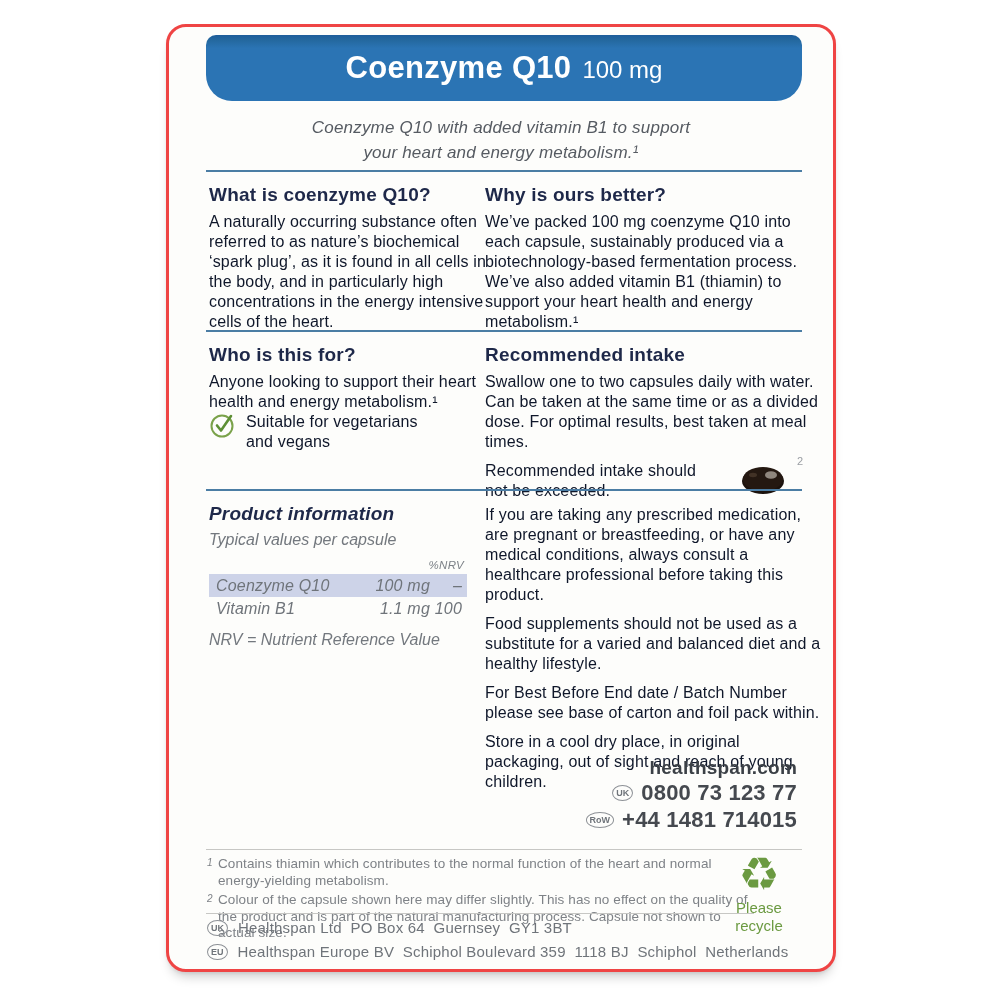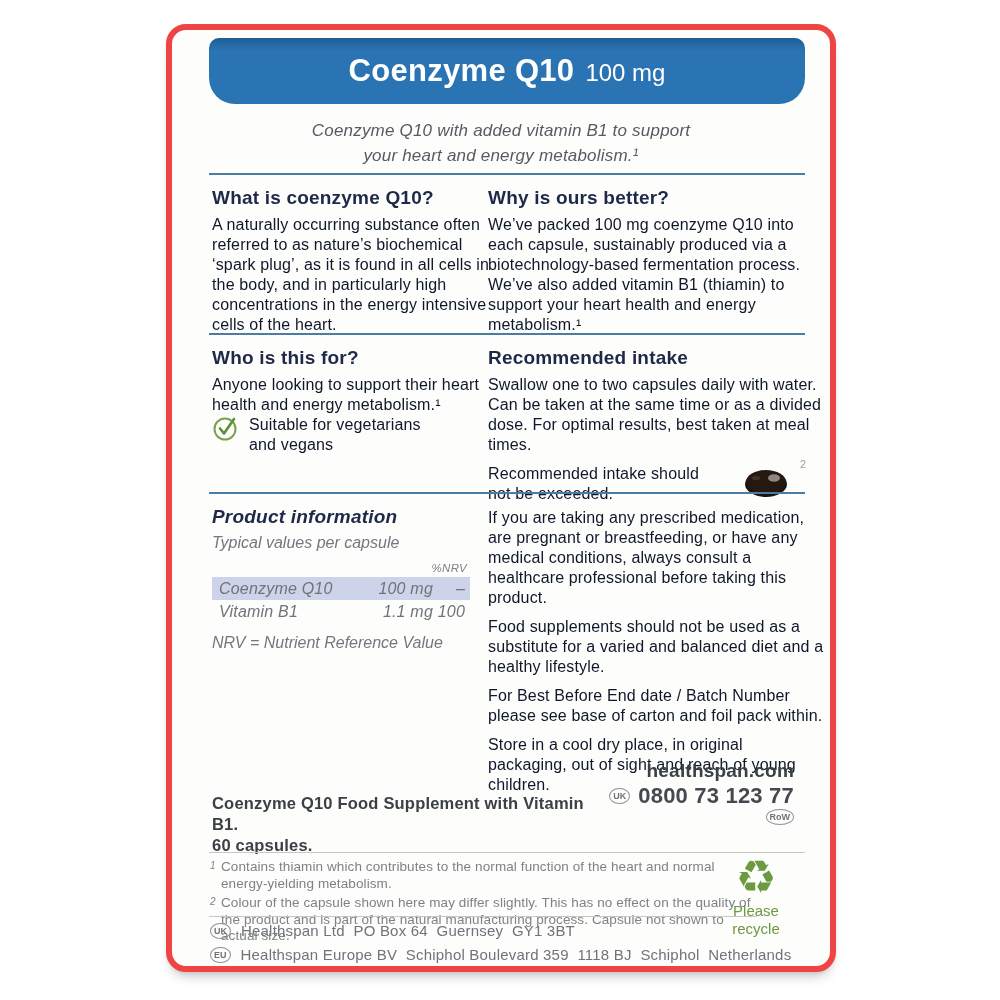--- a/index.html
+++ b/index.html
@@ -1,20 +1,20 @@
 <!DOCTYPE html>
 <html><head>
 <meta charset="utf-8">
 <style>
   * { margin:0; padding:0; box-sizing:border-box; }
   html,body { width:1000px; height:1000px; background:#ffffff;
     font-family:"Liberation Sans", sans-serif; }
   .card {
     position:absolute; left:166px; top:24px; width:670px; height:948px;
-    background:#fdfdfb; border:6px solid #ef4444; border-radius:20px;
+    background:#fdfdfb; border:3px solid #ef4444; border-radius:20px;
     box-shadow:0 2px 3px rgba(0,0,0,.05), 0 9px 12px -5px rgba(0,0,0,.22);
   }
   .abs { position:absolute; }
   
   .band {
     left:37px; top:8px; width:596px; height:66px;
     background:linear-gradient(180deg,#1d5c9a 0%,#24689f 8%,#2b74b4 20%);
     border-radius:10px 10px 26px 26px;
     display:flex; align-items:center; justify-content:center; gap:11px;
     color:#fff;
@@ -169,27 +169,24 @@
   </div>
 
   <div class="abs brand">
     <div class="website">healthspan.com</div>
     <div class="phone-row">
       <span class="pill">UK</span>
       <span>0800 73 123 77</span>
     </div>
     <div class="phone-row">
       <span class="pill">RoW</span>
-    </div>
-  </div>
-
-  <div class="abs supplement">
-    <div>Coenzyme Q10 Food Supplement with Vitamin B1.</div>
-    <div>60 capsules.</div>
-  </div>
+      <span>+44 1481 714015</span>
+    </div>
+  </div>
+
 
   <div class="abs rule gray r4"></div>
 
   <div class="abs footnotes">
     <div class="fn">
       <span class="mk">1</span>
       <span>Contains thiamin which contributes to the normal function of the heart and normal energy-yielding metabolism.</span>
     </div>
     <div class="fn">
       <span class="mk">2</span>

